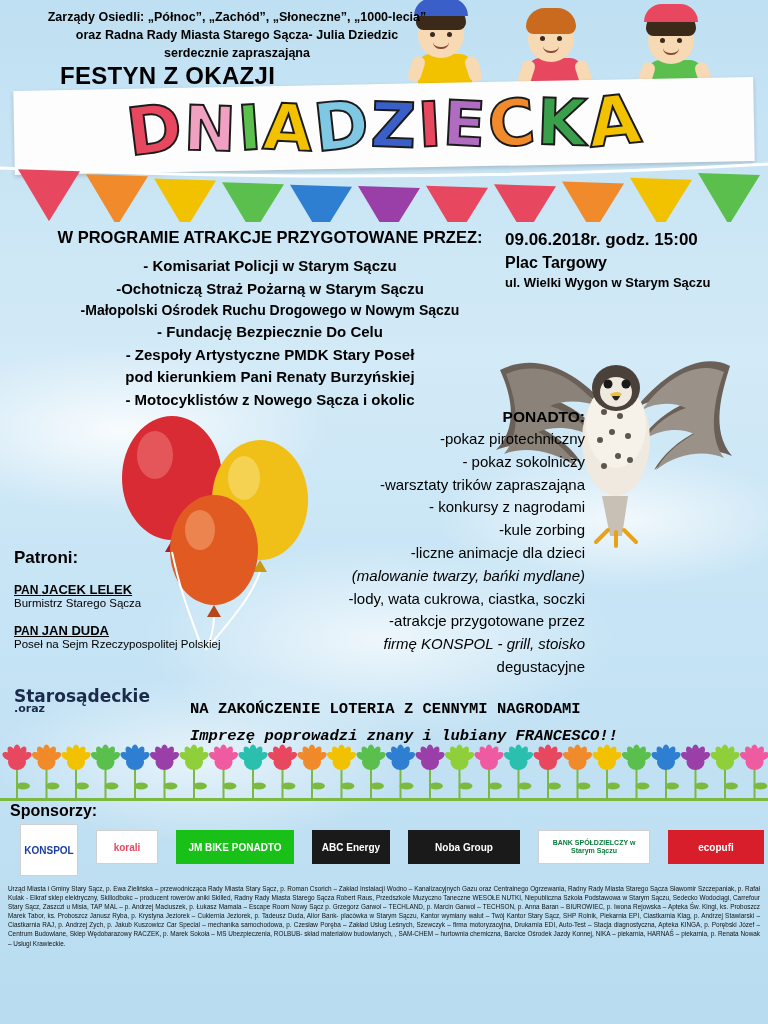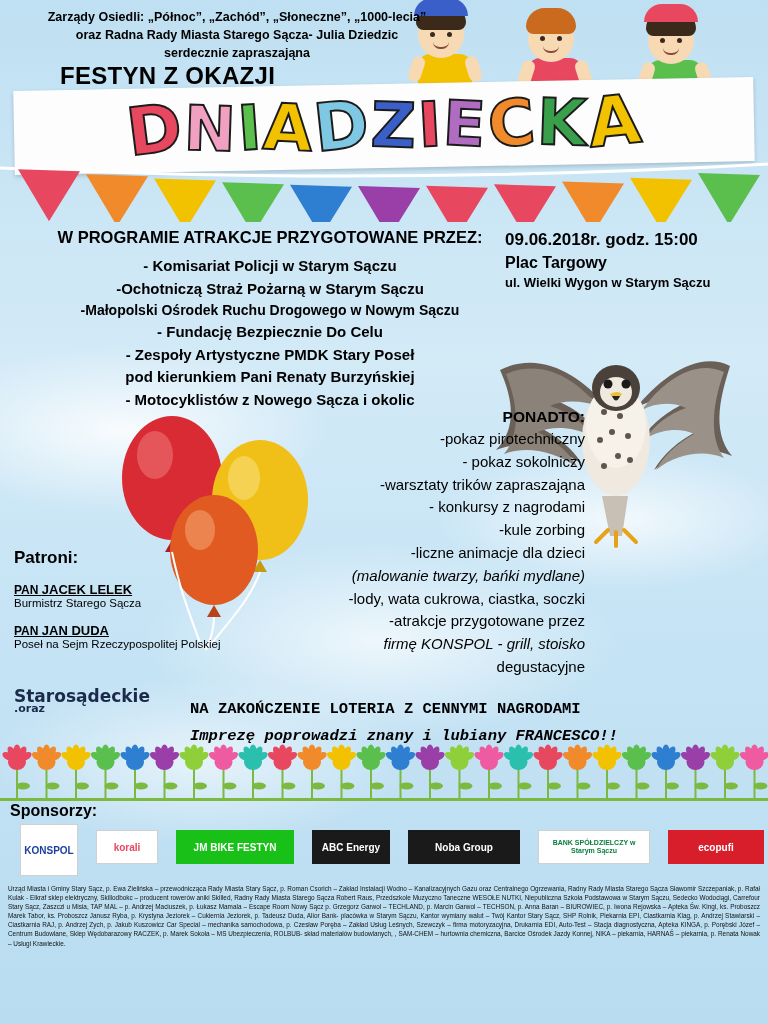--- a/index.html
+++ b/index.html
@@ -564,21 +564,21 @@
           <ellipse cx="763.1602540378444" cy="18.5" rx="3.6" ry="6.5" transform="rotate(60 763.1602540378444 18.5)" fill="#ef5ba1"></ellipse>
           <ellipse cx="760.5" cy="48" rx="7" ry="3.5" fill="#7bb93f"></ellipse>
         </g>
       </svg></div>
   <div class="grassline"></div>
 
   <div class="sponsors-t">Sponsorzy:</div>
   <div class="sponsorbar" id="sponsorbar">
       <div class="sp" style="left: 8px; top: 0px; width: 58px; height: 52px; background: rgb(255, 255, 255); color: rgb(27, 63, 160); border: 1px solid rgb(208, 208, 208); font-size: 10px; text-align: center; padding: 2px; line-height: 1.1;">KONSPOL</div>
       <div class="sp" style="left: 84px; top: 6px; width: 62px; height: 34px; background: rgb(255, 255, 255); color: rgb(232, 72, 95); border: 1px solid rgb(208, 208, 208); font-size: 10px; text-align: center; padding: 2px; line-height: 1.1;">korali</div>
-      <div class="sp" style="left: 164px; top: 6px; width: 118px; height: 34px; background: rgb(24, 192, 24); color: rgb(255, 255, 255); border: none; font-size: 10px; text-align: center; padding: 2px; line-height: 1.1;">JM BIKE FESTYN</div>
+      <div class="sp" style="left: 164px; top: 6px; width: 118px; height: 34px; background: rgb(24, 192, 24); color: rgb(255, 255, 255); border: none; font-size: 10px; text-align: center; padding: 2px; line-height: 1.1;">JM BIKE PONADTO</div>
       <div class="sp" style="left: 300px; top: 6px; width: 78px; height: 34px; background: rgb(26, 26, 26); color: rgb(255, 255, 255); border: none; font-size: 10px; text-align: center; padding: 2px; line-height: 1.1;">ABC Energy</div>
       <div class="sp" style="left: 396px; top: 6px; width: 112px; height: 34px; background: rgb(26, 26, 26); color: rgb(255, 255, 255); border: none; font-size: 10px; text-align: center; padding: 2px; line-height: 1.1;">Noba Group</div>
       <div class="sp" style="left: 526px; top: 6px; width: 112px; height: 34px; background: rgb(255, 255, 255); color: rgb(10, 125, 60); border: 1px solid rgb(208, 208, 208); font-size: 7px; text-align: center; padding: 2px; line-height: 1.1;">BANK SPÓŁDZIELCZY w Starym Sączu</div>
       <div class="sp" style="left: 656px; top: 6px; width: 96px; height: 34px; background: rgb(216, 30, 42); color: rgb(255, 255, 255); border: none; font-size: 10px; text-align: center; padding: 2px; line-height: 1.1;">ecopufi</div>
     </div>
 
   <div class="fine">Urząd Miasta i Gminy Stary Sącz, p. Ewa Zielińska – przewodnicząca Rady Miasta Stary Sącz, p. Roman Csorich – Zakład Instalacji Wodno – Kanalizacyjnych Gazu oraz Centralnego Ogrzewania, Radny Rady Miasta Starego Sącza Sławomir Szczepaniak,  p. Rafał Kulak - Elkraf sklep elektryczny, Skillodbokc – producent rowerów aniki Skilled, Radny Rady Miasta Starego Sącza Robert Raus, Przedszkole Muzyczno Taneczne WESOŁE NUTKI, Niepubliczna Szkoła Podstawowa w Starym Sączu, Sedecko Wodociągi, Carrefour Stary Sącz, Zaszczi u Misia, TAP MAL – p. Andrzej Maciuszek, p. Łukasz Mamala – Escape Room Nowy Sącz p. Grzegorz Garwol – TECHLAND, p. Marcin Garwol – TECHSON, p. Anna Baran – BIUROWIEC, p. Iwona Rejowska – Apteka Św. Kingi, ks. Proboszcz Marek Tabor, ks. Proboszcz Janusz Ryba, p. Krystyna Jeziorek – Cukiernia Jeziorek, p. Tadeusz Duda, Alior Bank- placówka w Starym Sączu, Kantor wymiany walut – Twój Kantor Stary Sącz, SHP Rolnik, Piekarnia EPI, Ciastkarnia Klag, p. Andrzej Stawiarski – Ciastkarnia RAJ, p. Andrzej Zych,  p. Jakub Kuszowicz Car Special – mechanika samochodowa, p. Czesław Poręba – Zakład Usług Leśnych, Szewczyk – firma motoryzacyjna, Drukarnia EDI, Auto-Test – Stacja diagnostyczna, Apteka KINGA, p. Porębski Józef – Centrum Budowlane, Sklep Wędobarazowy RACZEK, p. Marek Sokoła – MS Ubezpieczenia, ROLBUB- skład materiałów budowlanych, , SAM-CHEM – hurtownia chemiczna, Barcice Ośrodek Jazdy Konnej, NIKA – piekarnia, HARNAŚ – piekarnia, p. Renata Nowak – Usługi Krawieckie.</div>
 </div>
 
 </body></html>

